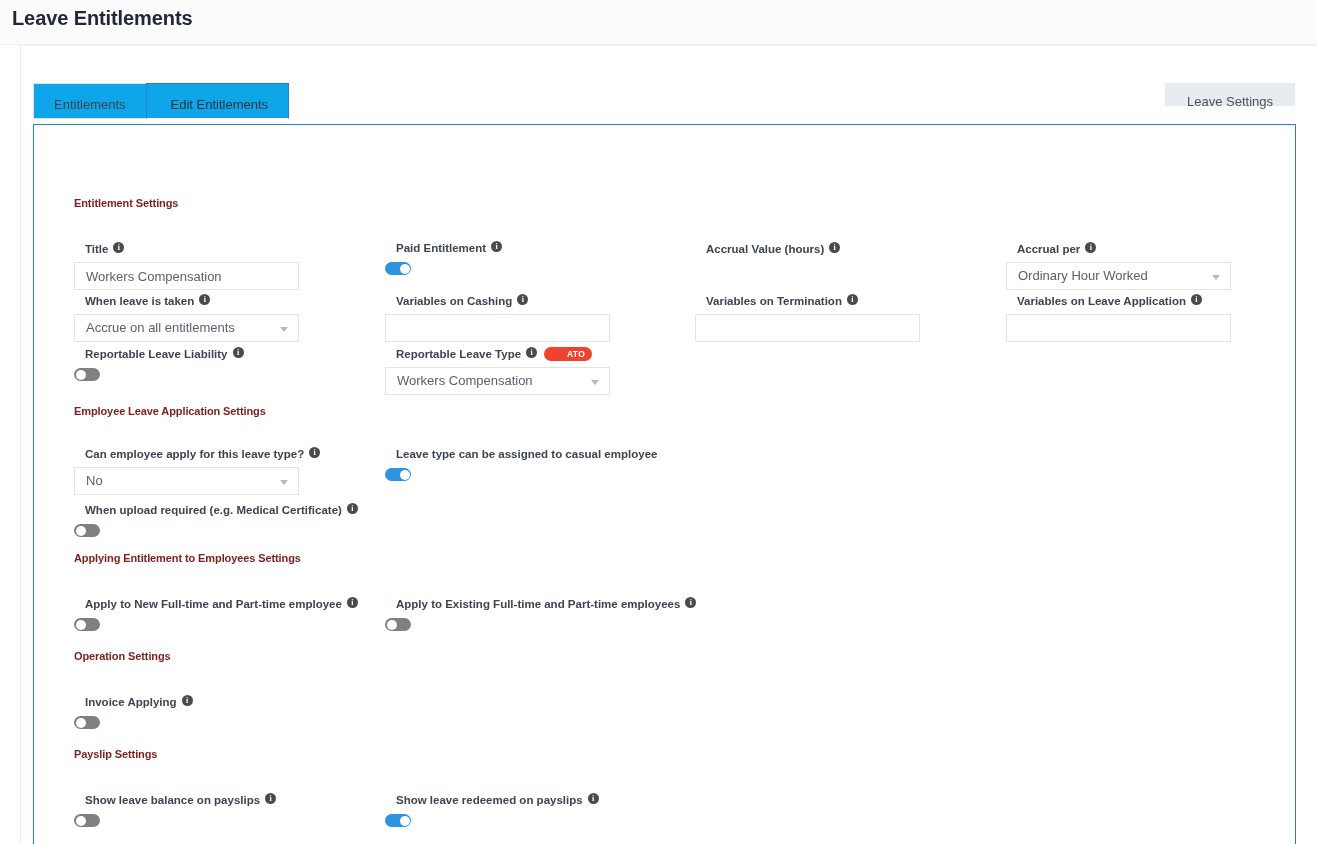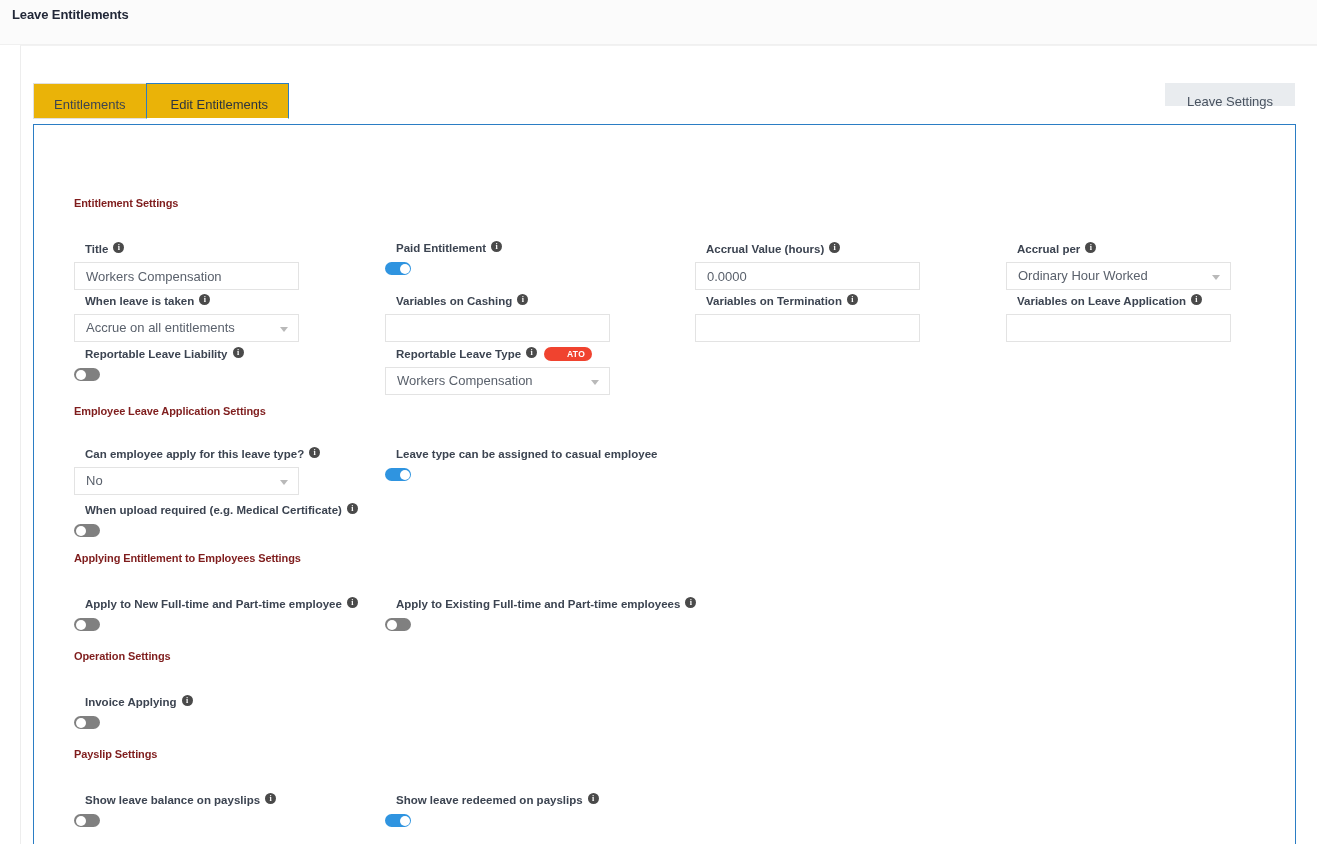--- a/index.html
+++ b/index.html
@@ -13,38 +13,38 @@
   .page { position: relative; width: 1317px; height: 844px; overflow: hidden; background:#ffffff; }
 
   
   .page-header {
     position: absolute; left: 0; top: 0; width: 1317px; height: 45px;
     background: #fbfbfb;
     border-bottom: 1px solid #f0f0f0;
   }
   .page-title {
     position: absolute; left: 12px; top: 7px;
-    font-size: 13px; font-weight: bold; color: #222838;
+    font-size: 20px; font-weight: bold; color: #222838;
     letter-spacing: -0.1px;
   }
 
   
   .card {
     position: absolute; left: 20px; top: 45px; width: 1297px; height: 799px;
     background: #ffffff;
     border-left: 1px solid #ededed;
     border-top: 1px solid #f2f2f2;
   }
 
   
   .tabs { position: absolute; left: 12px; top: 37px; height: 42px; }
   .tab {
     display: inline-block; height: 36px; line-height: 42px;
     padding: 0 20px; font-size: 13px; color: #444b57;
-    border: 1px solid #dcdcdc; background: #eab308;
+    border: 1px solid #dcdcdc; background: #0ea5e9;
     vertical-align: top; cursor: pointer;
     position: relative;
   }
   .tab-inactive { border-color: #e0e0e0; color: #3d4450; }
   .tab-active {
     border: 1px solid #2b7dc4; border-bottom: 1px solid #ffffff;
     margin-left: -1px; z-index: 3; color: #2c3440; padding-left: 24px;
   }
 
   
@@ -209,21 +209,20 @@
             <span>Workers Compensation</span>
             <span class="caret"></span>
           </div>
         </div>
 
         <div class="field" style="left:661px; top:117px;">
           <div class="flabel">
             <span>Accrual Value (hours)</span>
             <i class="info-i">i</i>
           </div>
-          <input class="finput" type="text" value="0.0000" style="">
         </div>
 
         <div class="field" style="left:661px; top:169px;">
           <div class="flabel">
             <span>Variables on Termination</span>
             <i class="info-i">i</i>
           </div>
           <input class="finput" type="text" value="" style="">
         </div>
 

